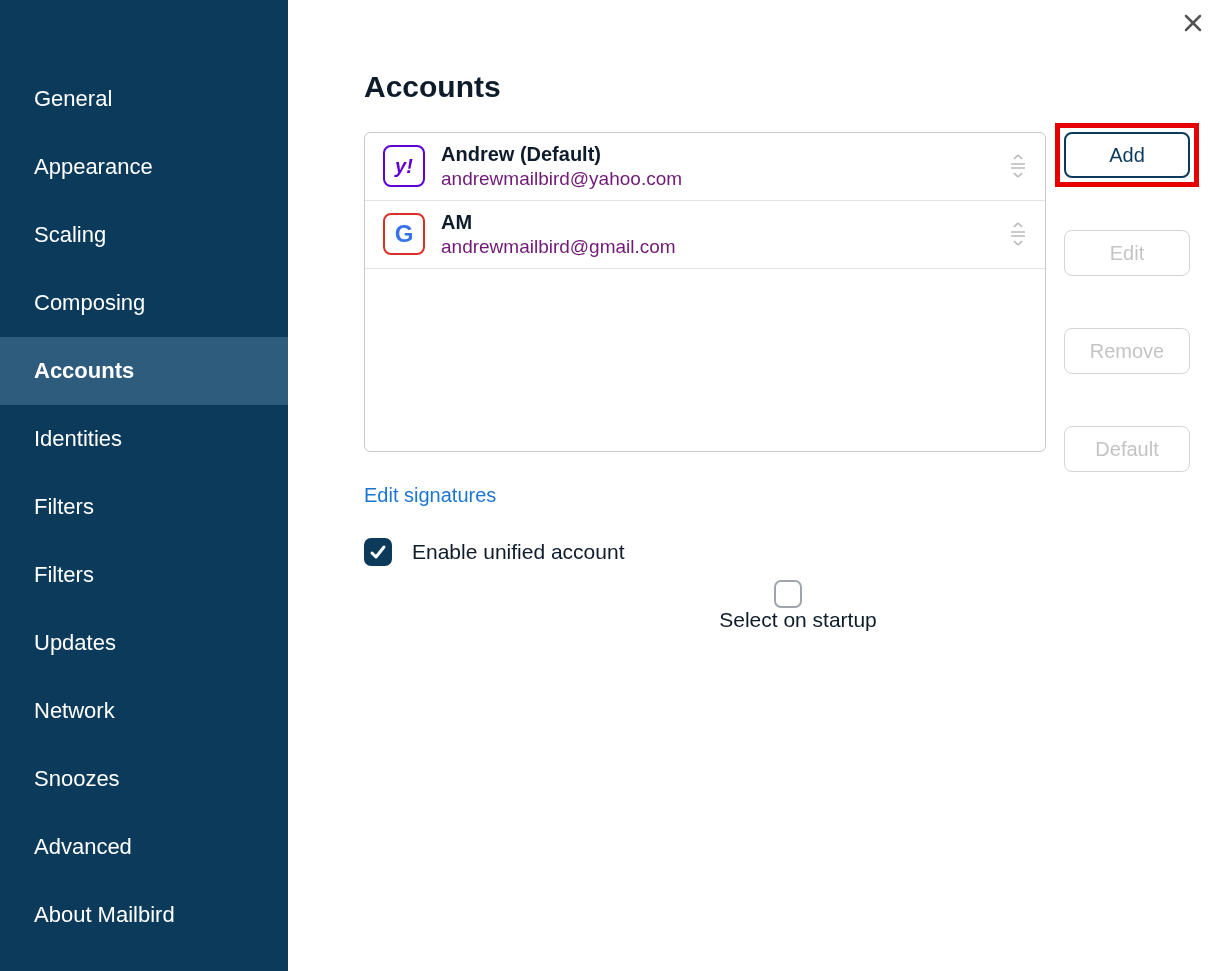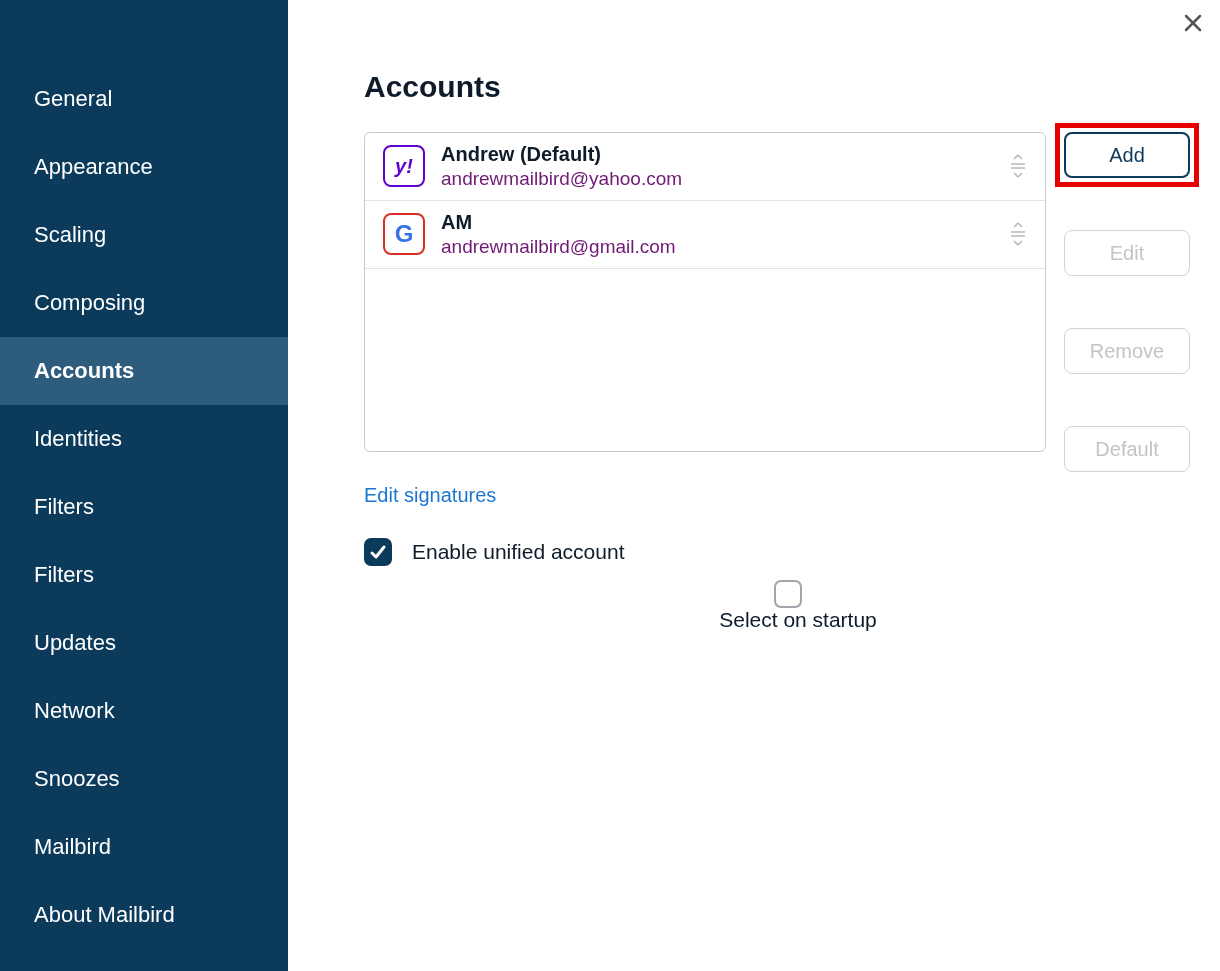--- a/index.html
+++ b/index.html
@@ -215,21 +215,21 @@
   <div class="sidebar-item">Appearance</div>
   <div class="sidebar-item">Scaling</div>
   <div class="sidebar-item">Composing</div>
   <div class="sidebar-item active">Accounts</div>
   <div class="sidebar-item">Identities</div>
   <div class="sidebar-item">Filters</div>
   <div class="sidebar-item">Filters</div>
   <div class="sidebar-item">Updates</div>
   <div class="sidebar-item">Network</div>
   <div class="sidebar-item">Snoozes</div>
-  <div class="sidebar-item">Mailbird</div>
+  <div class="sidebar-item">Advanced</div>
   <div class="sidebar-item">About Mailbird</div>
 </div>
 
 <div class="main">
   <h1 class="page-title">Accounts</h1>
 
   <div class="accounts-row">
     <div class="accounts-list">
       <div class="account-item">
         <div class="account-icon icon-yahoo">y!</div>

